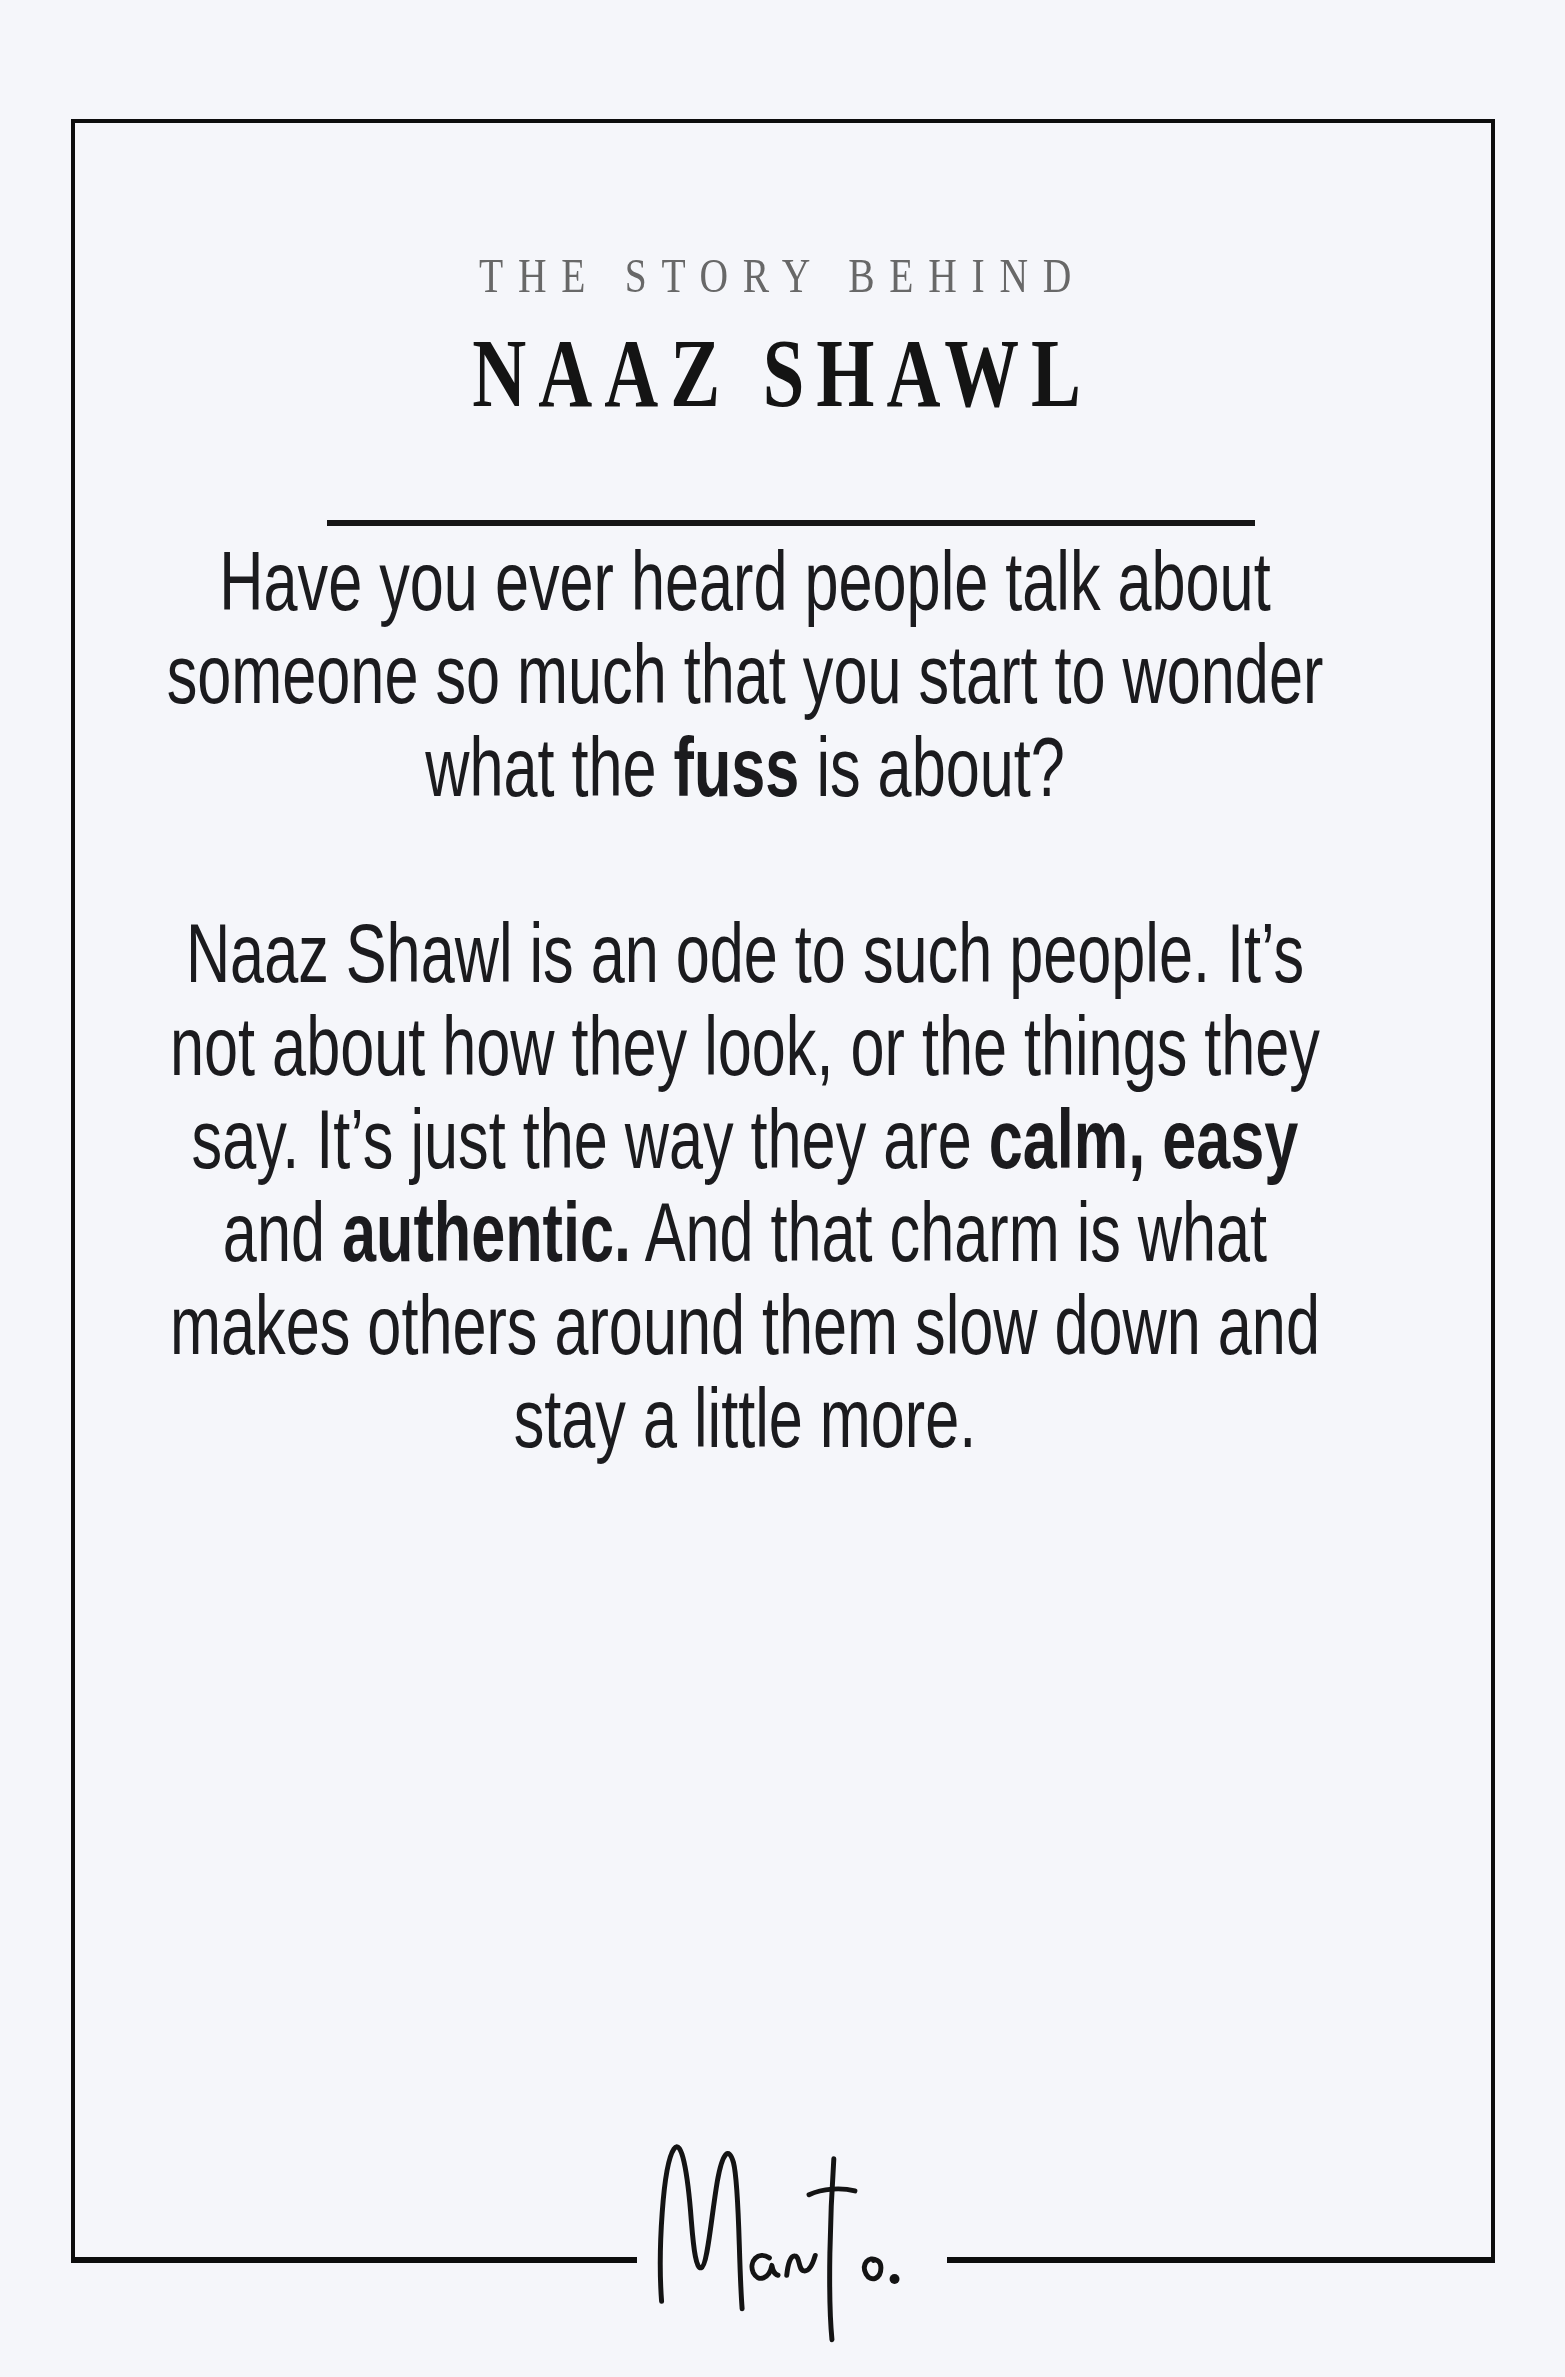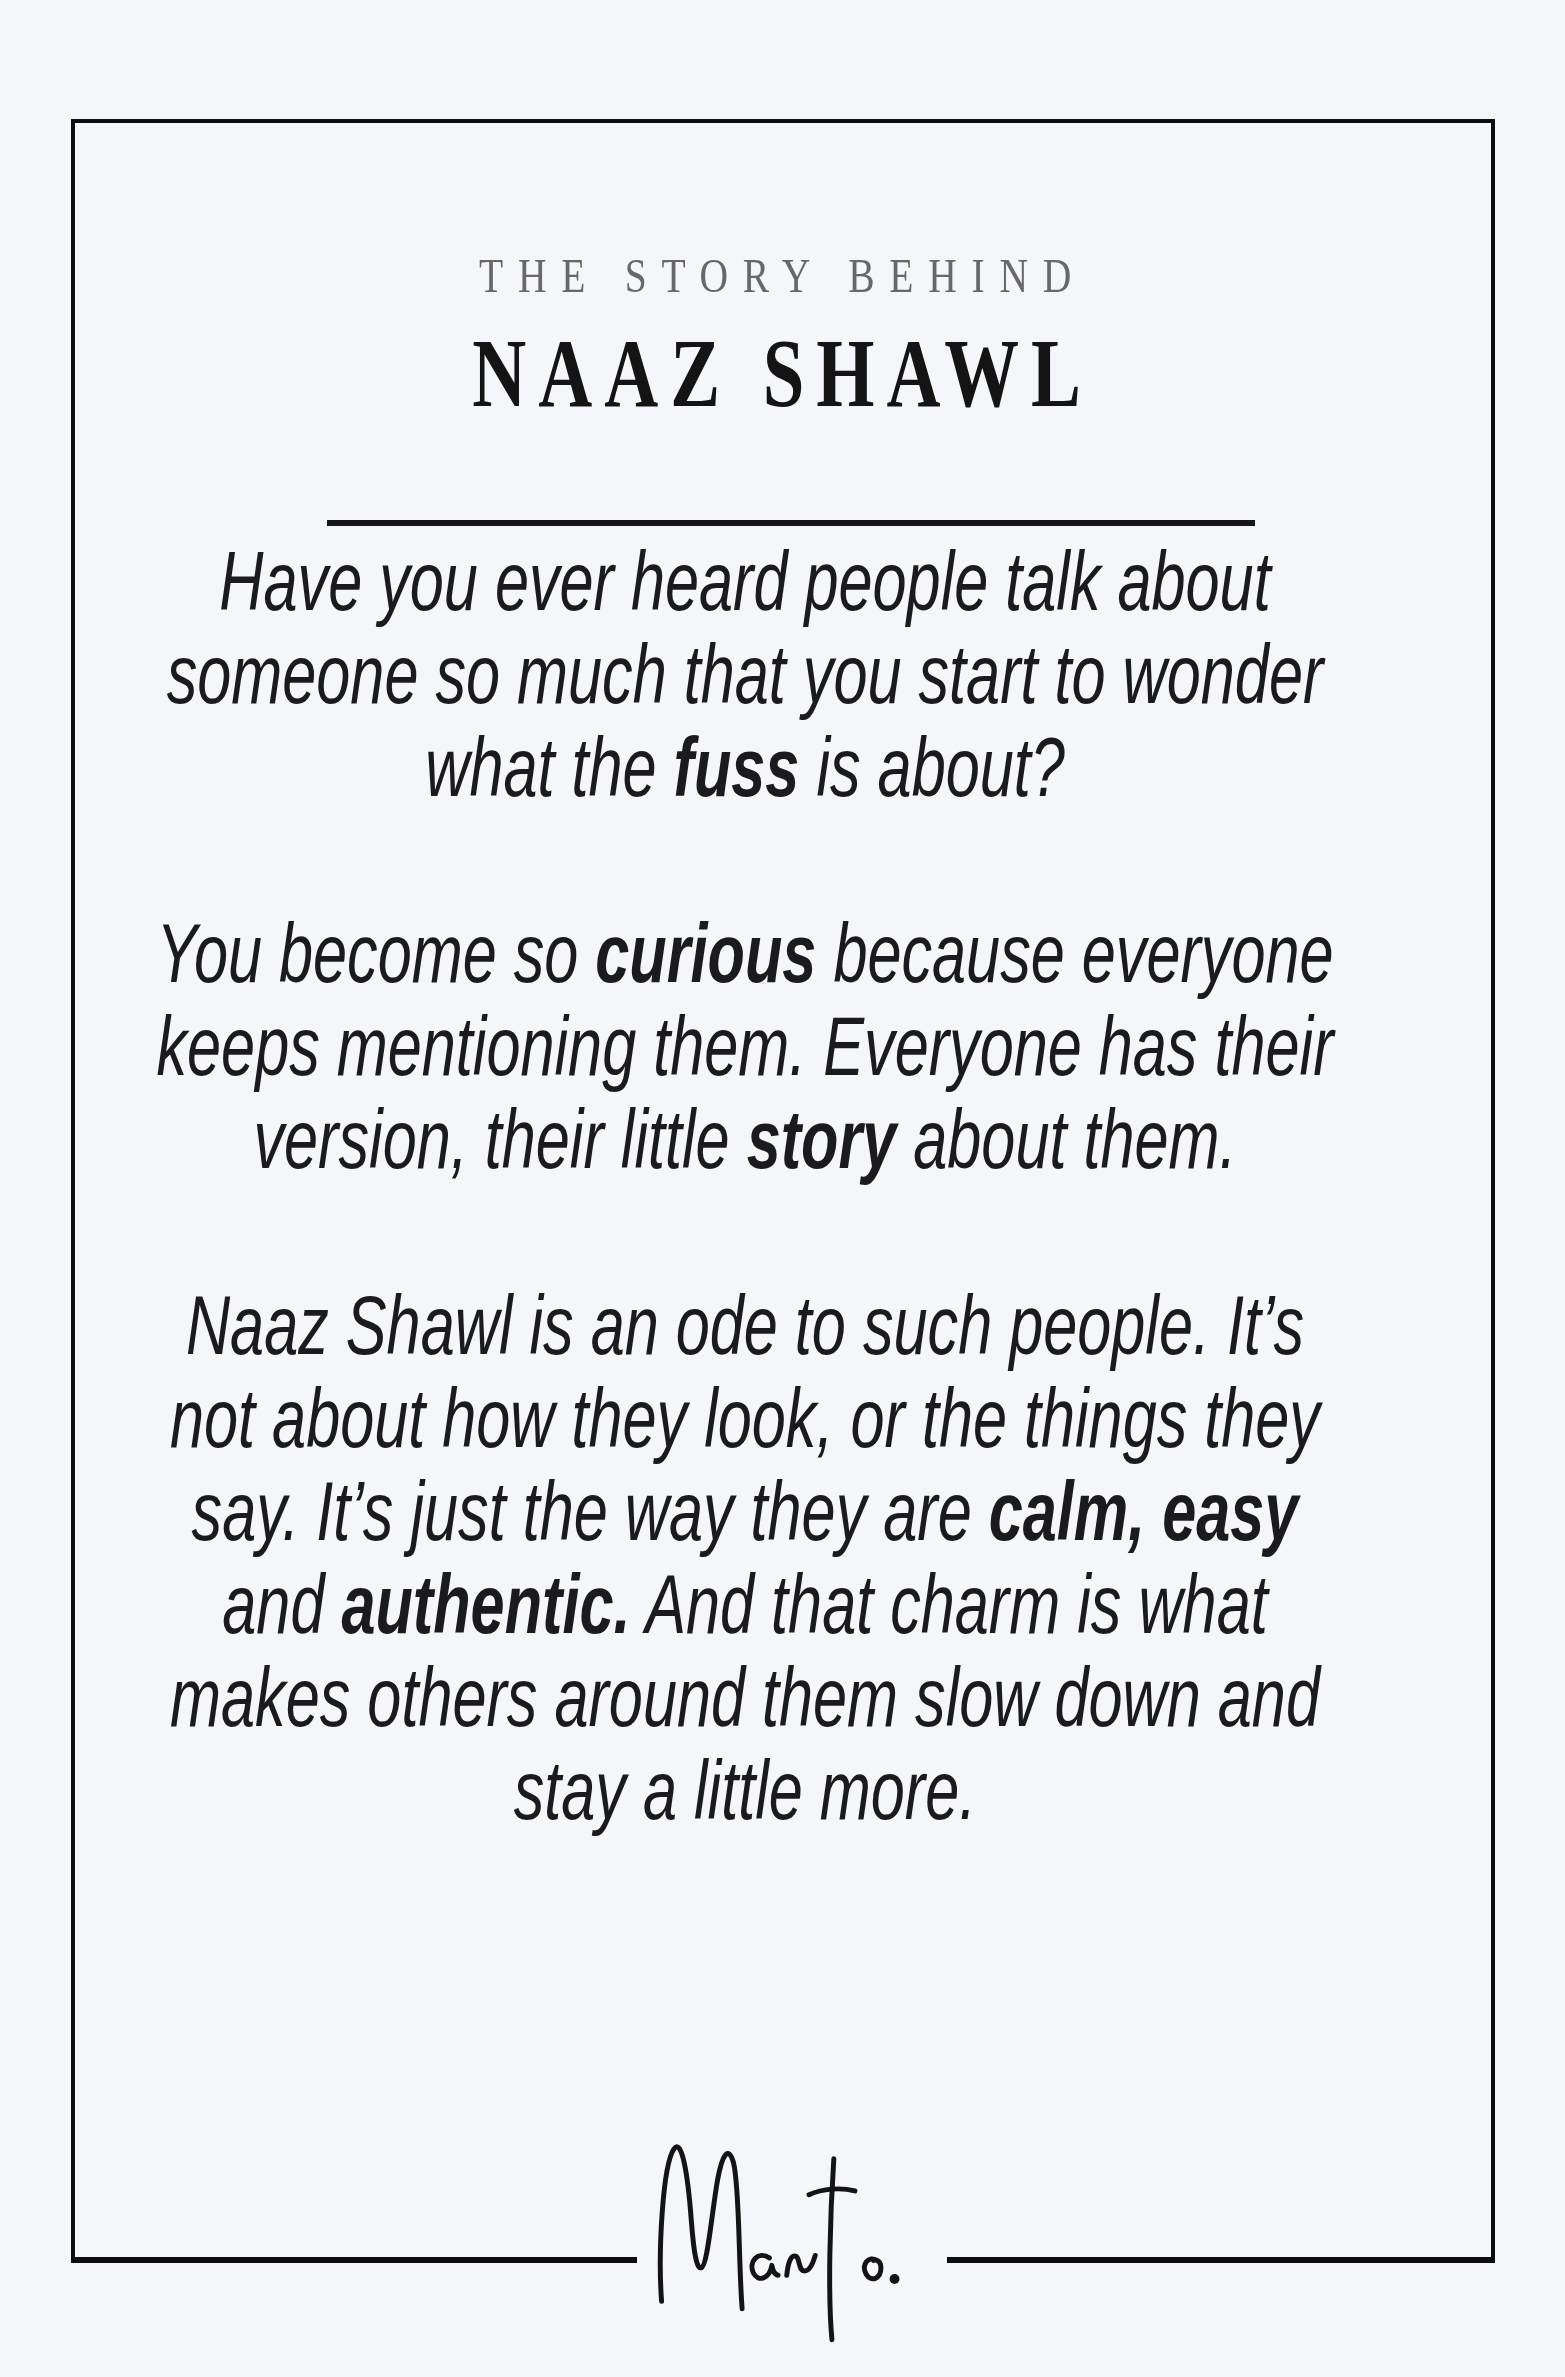--- a/index.html
+++ b/index.html
@@ -57,21 +57,21 @@
   .title-underline{
     position:absolute;top:520px;left:327px;width:928px;height:5.6px;
     background:var(--rule);
   }
 
   
   .body-copy{
     position:absolute;top:535px;left:75px;width:1340px;
     text-align:center;
     color:var(--body);
-    font-size:68px;line-height:93px;font-style:italic;
+    font-size:68px;line-height:93px;
   }
   .para + .para{margin-top:93px;}
   .line{
     transform:scale(0.90,1.22);
     transform-origin:center;
     white-space:nowrap;
   }
   .line .b{font-weight:700;}
 
   
@@ -97,25 +97,20 @@
 
   <div class="title-underline"></div>
 
   <main class="body-copy">
       <div class="para">
         <div class="line"><span>Have you ever heard people talk about</span></div>
         <div class="line"><span>someone so much that you start to wonder</span></div>
         <div class="line"><span>what the </span><span class="b">fuss</span><span> is about?</span></div>
       </div>
       <div class="para">
-        <div class="line"><span>You become so </span><span class="b">curious</span><span> because everyone</span></div>
-        <div class="line"><span>keeps mentioning them. Everyone has their</span></div>
-        <div class="line"><span>version, their little </span><span class="b">story</span><span> about them.</span></div>
-      </div>
-      <div class="para">
         <div class="line"><span>Naaz Shawl is an ode to such people. It’s</span></div>
         <div class="line"><span>not about how they look, or the things they</span></div>
         <div class="line"><span>say. It’s just the way they are </span><span class="b">calm, easy</span></div>
         <div class="line"><span>and </span><span class="b">authentic.</span><span> And that charm is what</span></div>
         <div class="line"><span>makes others around them slow down and</span></div>
         <div class="line"><span>stay a little more.</span></div>
       </div>
     </main>
 
   <div class="signature">

